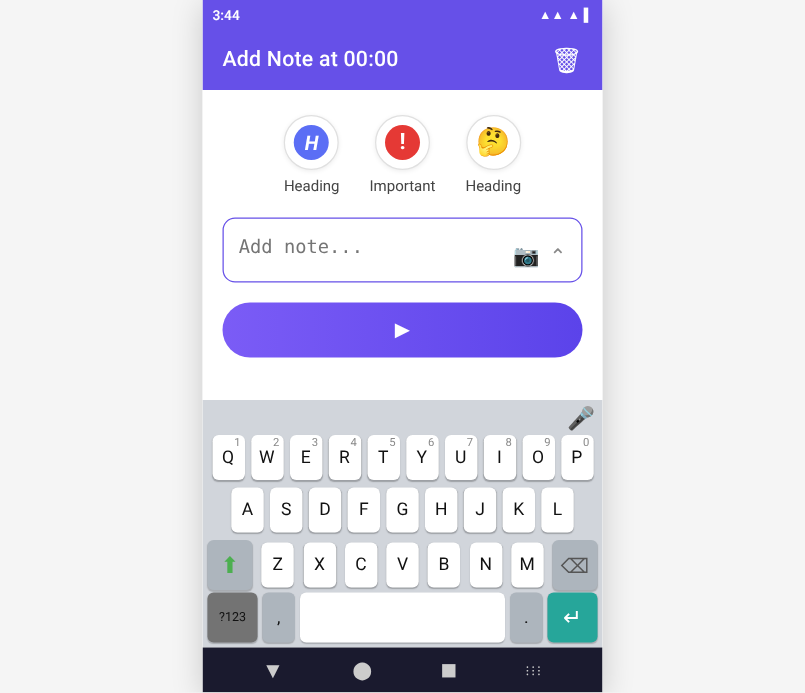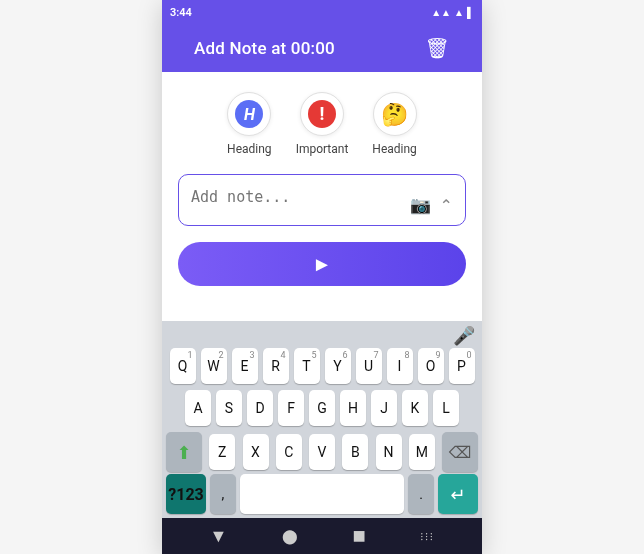--- a/index.html
+++ b/index.html
@@ -37,21 +37,21 @@
     }
     .status-bar-left { display: flex; align-items: center; gap: 2px; }
     .status-bar-right { display: flex; align-items: center; gap: 3px; font-size: 10px; }
     
     .top-bar {
       background: #6650e8;
       height: 48px;
       display: flex;
       align-items: center;
       justify-content: space-between;
-      padding: 0 32px;
+      padding: 0 16px;
       color: #fff;
     }
     .top-bar-title {
       font-size: 17px;
       font-weight: 500;
       color: #fff;
       letter-spacing: 0.2px;
     }
     .trash-icon {
       color: #fff;
@@ -258,31 +258,30 @@
       font-size: 16px;
       color: #444;
     }
     .kb-row-bottom {
       display: flex;
       align-items: center;
       gap: 4px;
       padding: 0 4px 4px 4px;
     }
     .kb-123 {
-      background: #0f766e;
+      background: #737373;
       border-radius: 5px;
       box-shadow: 0 1px 1px rgba(0,0,0,0.2);
       width: 40px;
       height: 40px;
       display: flex;
       align-items: center;
       justify-content: center;
-      font-size: 16px;
+      font-size: 10px;
       color: #111;
-      font-weight: bold;
     }
     .kb-comma {
       background: #adb5bd;
       border-radius: 5px;
       box-shadow: 0 1px 1px rgba(0,0,0,0.2);
       width: 26px;
       height: 40px;
       display: flex;
       align-items: center;
       justify-content: center;

